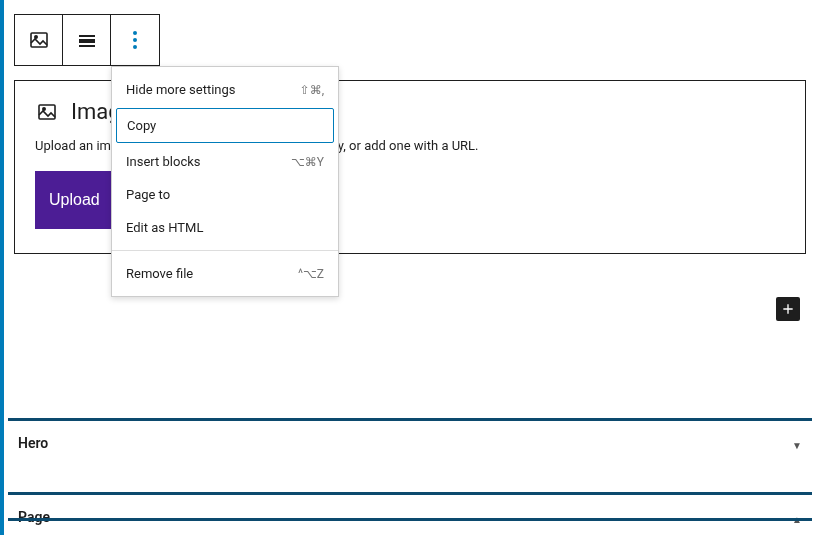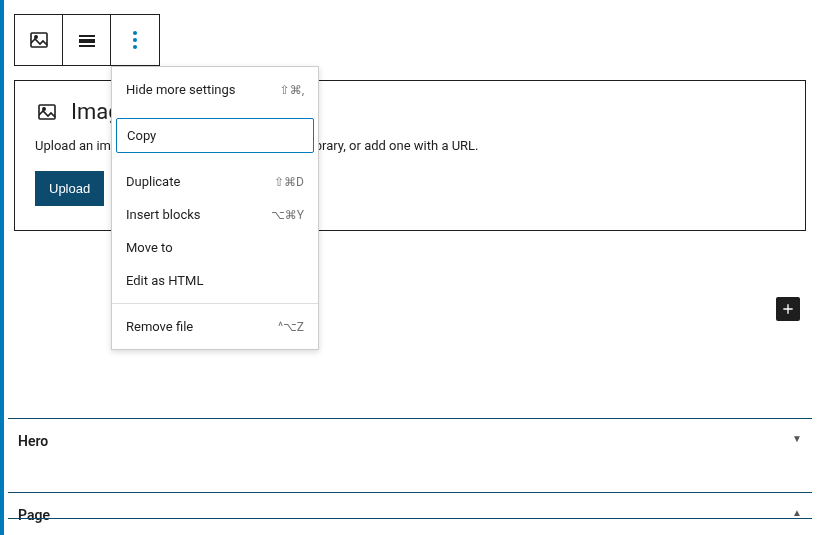--- a/index.html
+++ b/index.html
@@ -46,51 +46,51 @@
     background: #fff;
   }
   .block-header {
     display: flex; align-items: center; gap: 12px;
     margin-bottom: 14px;
   }
   .block-header svg { width: 24px; height: 24px; }
   .block-title { font-size: 22px; font-weight: 400; }
   .block-desc { font-size: 13px; color: #1e1e1e; margin-bottom: 18px; }
   .upload-btn {
-    background: #0c4a6e;
+    background: #4c1d95;
     color: #fff;
     border: none;
-    padding: 10px 14px;
-    font-size: 13px;
+    padding: 20px 14px;
+    font-size: 16px;
     cursor: pointer;
   }
 
   .dropdown {
     position: absolute;
     top: 66px; left: 111px;
-    width: 208px;
+    width: 228px;
     background: #fff;
     border: 1px solid #ccc;
     box-shadow: 0 2px 6px rgba(0,0,0,0.15);
     z-index: 10;
   }
   .menu-group { padding: 6px 0; border-bottom: 1px solid #ddd; }
   .menu-group:last-child { border-bottom: none; }
   .menu-item {
     display: flex;
     justify-content: space-between;
     align-items: center;
     padding: 9px 14px;
     font-size: 13px;
     cursor: pointer;
     position: relative;
   }
   .menu-item-selected {
     border: 1.5px solid #007cba;
-    margin: 12px 4px;
+    margin: 2px 4px;
     padding: 9px 10px;
     border-radius: 2px;
   }
   .menu-shortcut { color: #757575; font-size: 12px; }
   .menu-icon svg { width: 18px; height: 18px; }
 
   .add-block {
     position: absolute;
     top: 297px; right: 20px;
     width: 24px; height: 24px;
@@ -98,23 +98,23 @@
     color: #fff;
     border-radius: 2px;
     display: flex; align-items: center; justify-content: center;
     cursor: pointer;
   }
   .add-block svg { width: 16px; height: 16px; }
 
   .accordion {
     position: absolute;
     left: 8px; right: 8px;
-    border-top: 1px solid #0c4a6e;
+    border-top: 3px solid #0c4a6e;
     padding: 14px 10px;
-    display: flex; justify-content: space-between; align-items: flex-start;
+    display: flex; justify-content: space-between; align-items: flex-end;
     font-size: 14px;
     font-weight: 600;
     color: #1e1e1e;
   }
   .accordion.hero { top: 418px; }
   .accordion.page { top: 492px; }
   .accordion.layers { top: 518px; }
   .accordion .chev { color: #555; font-size: 10px; }
 </style>
 </head>
@@ -162,29 +162,25 @@
 <div class="dropdown">
   <div class="menu-group">
     <div class="menu-item">
       <span>Hide more settings</span>
       <span class="menu-shortcut">⇧⌘,</span>
     </div>
     <div class="menu-item menu-item-selected">
       <span>Copy</span>
     </div>
     <div class="menu-item">
-      <span>Duplicate</span>
-      <span class="menu-shortcut">⇧⌘D</span>
-    </div>
-    <div class="menu-item">
       <span>Insert blocks</span>
       <span class="menu-shortcut">⌥⌘Y</span>
     </div>
     <div class="menu-item">
-      <span>Move to</span>
+      <span>Page to</span>
     </div>
     <div class="menu-item">
       <span>Edit as HTML</span>
     </div>
   </div>
   <div class="menu-group">
     <div class="menu-item">
       <span>Remove file</span>
       <span class="menu-shortcut">^⌥Z</span>
     </div>

